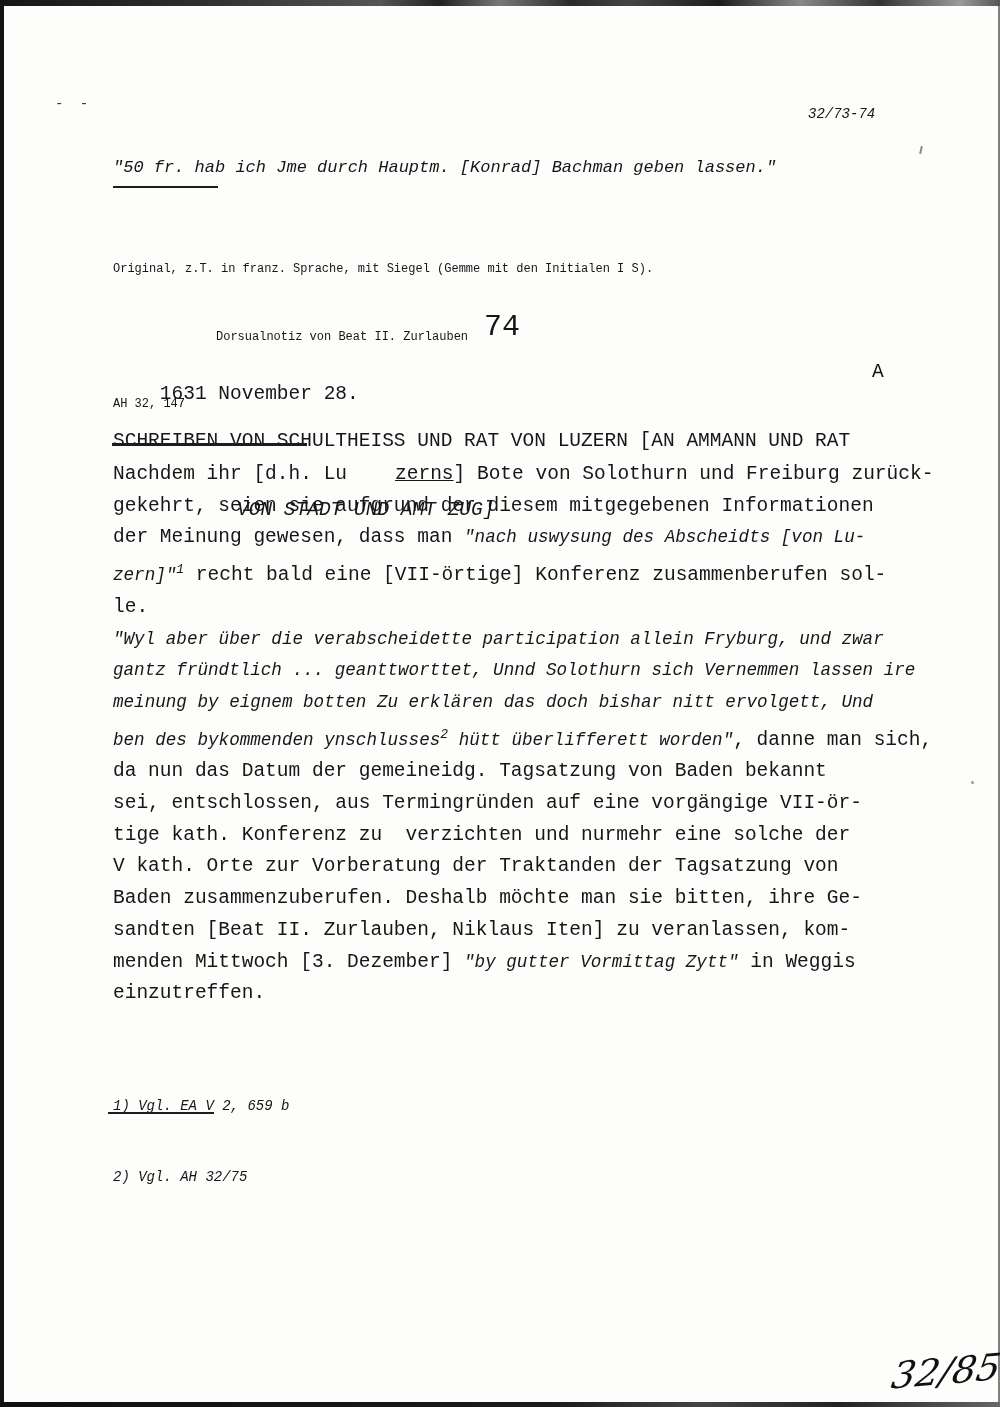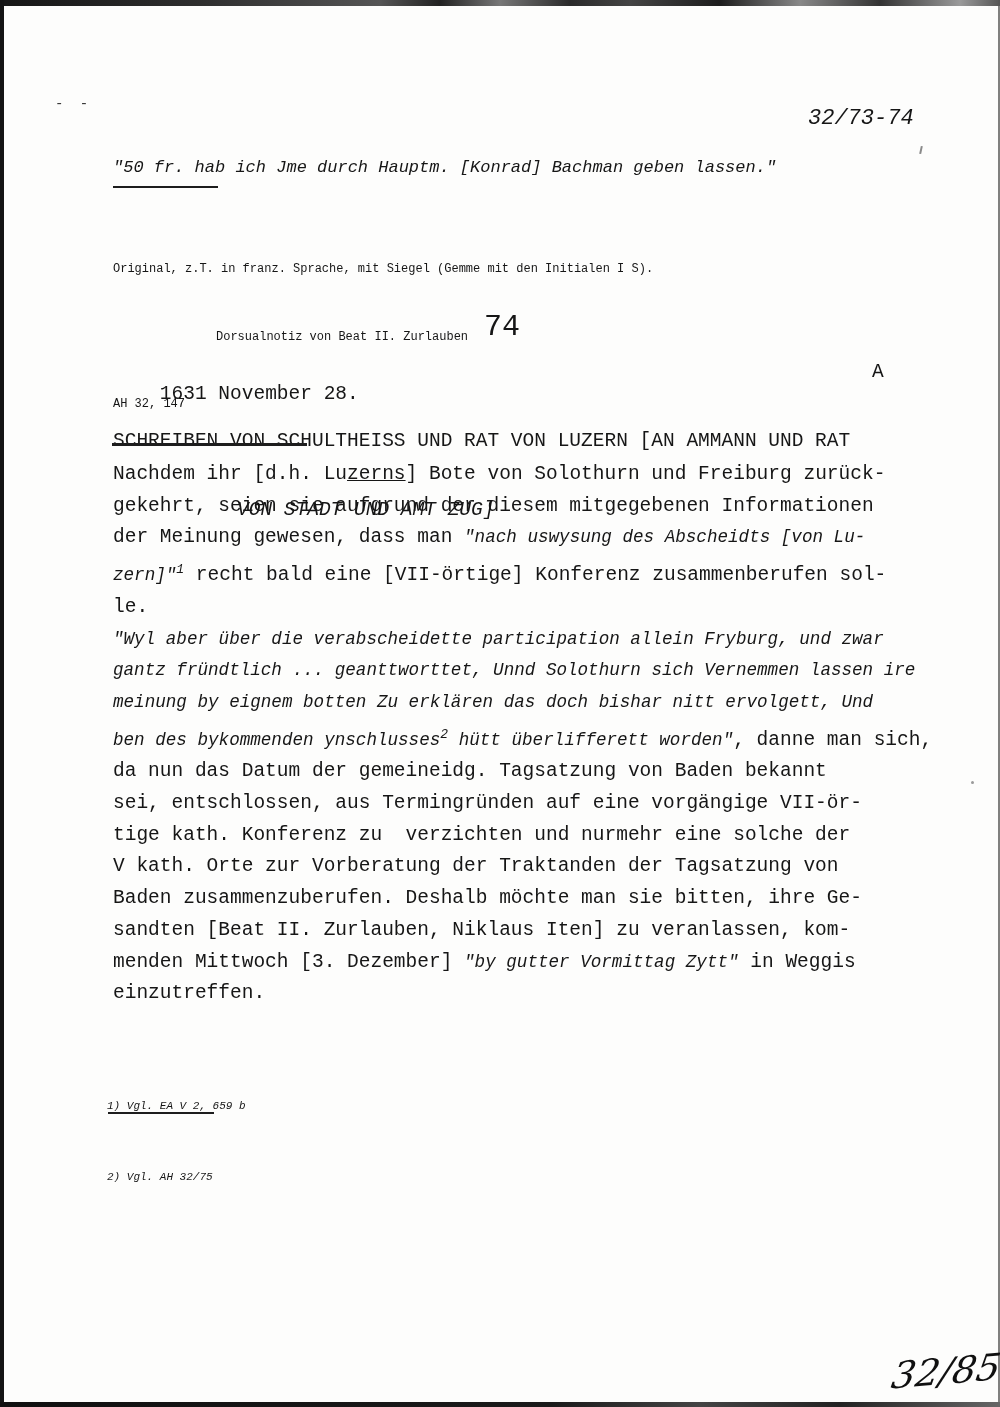--- a/index.html
+++ b/index.html
@@ -25,35 +25,35 @@
   .speck1{position:absolute;left:920px;top:146px;width:2px;height:8px;background:#8a8a8a;transform:rotate(12deg);}
   .speck2{position:absolute;left:971px;top:781px;width:3px;height:3px;border-radius:50%;background:#9a9a9a;}
   .corner-mark{position:absolute;left:55px;top:96px;font-size:14px;color:#3a3a3a;letter-spacing:4px;}
   
   .rule{position:absolute;height:2px;background:#1d1d1d;}
   .rule1{left:113px;top:186px;width:105px;}
   .rule2{left:112px;top:443px;width:195px;height:3px;}
   .rule3{left:108px;top:1112px;width:106px;}
   
   .it{font-style:italic;}
-  .u{text-decoration:underline;}
-  .ref-top-right{position:absolute;left:808px;top:106px;font-size:22px;font-style:italic;}
+  .u{text-decoration:underline;margin-left:48px;}
+  .ref-top-right{position:absolute;left:808px;top:106px;font-size:14px;font-style:italic;}
   .head-quote{position:absolute;left:113px;top:158px;font-size:17px;font-style:italic;white-space:pre;}
   .source-block{position:absolute;left:113px;top:213px;font-size:12px;line-height:22.5px;white-space:pre;}
   .indent1{padding-left:103px;}
   .entry-number{position:absolute;left:484px;top:310px;font-size:30px;text-align:center;}
   .date-row{position:absolute;left:113px;top:361px;font-size:19.5px;white-space:pre;}
   .marginal-letter{position:absolute;left:759px;top:0;}
   .title-block{position:absolute;left:113px;top:384px;font-size:19.5px;line-height:23px;white-space:pre;}
   .indent2{padding-left:124px;font-style:italic;}
   .body-text{position:absolute;left:113px;top:459px;font-size:19.5px;line-height:31.7px;}
   .body-line{white-space:pre;}
   .body-text .it{font-size:17.6px;}
   .sup{font-size:13px;vertical-align:7px;font-style:italic;}
-  .footnotes{position:absolute;left:107px;top:1048px;font-size:11px;line-height:23.5px;white-space:pre;}
+  .footnotes{position:absolute;left:113px;top:1048px;font-size:14px;line-height:23.5px;white-space:pre;}
   .footer-block{position:absolute;left:108px;top:1124px;font-size:17px;line-height:21px;white-space:pre;}
   .handwritten{
     position:absolute;left:893px;top:1350px;
     font-family:"DejaVu Serif","Liberation Serif",serif;
     font-style:italic;font-size:37px;color:#101010;
     transform:skewX(-14deg) rotate(-5deg);
   }
 </style>
 </head>
 <body>

